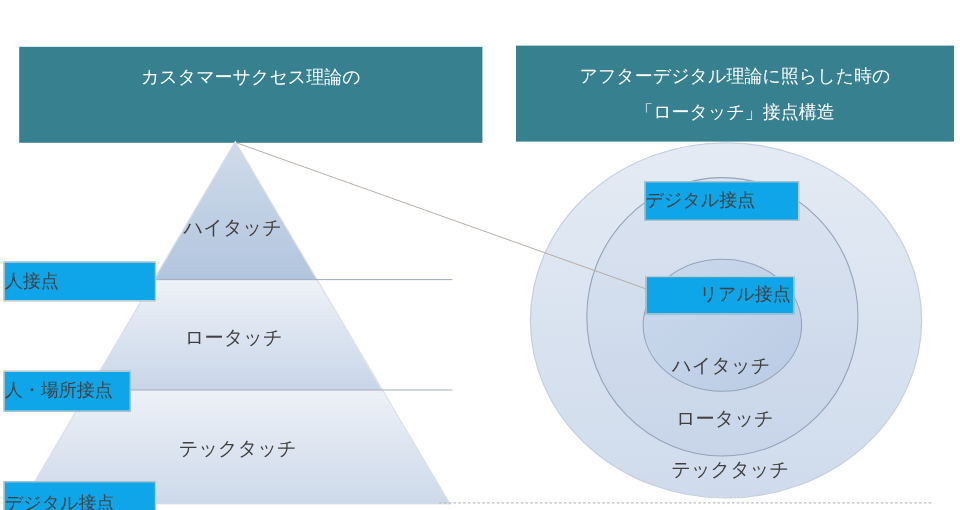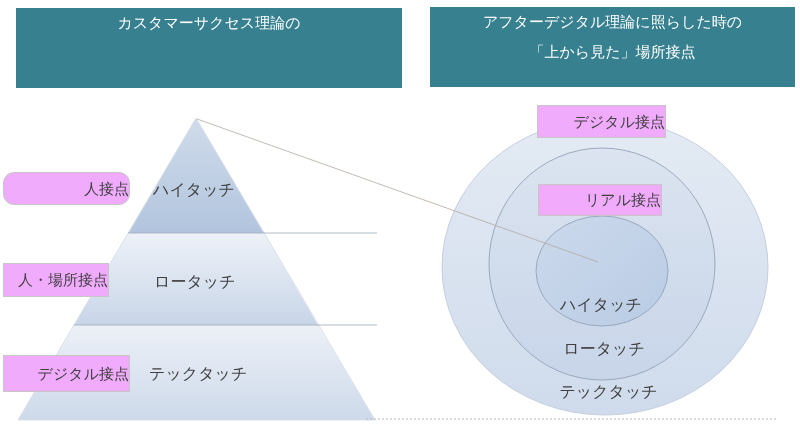--- a/index.html
+++ b/index.html
@@ -13,45 +13,45 @@
     --connector-stroke:#B2AAA2;
     --baseline-stroke:#B6BAC0;
   }
   html,body{margin:0;padding:0;background:#ffffff;}
   .stage{
     position:relative;width:800px;height:425px;background:#ffffff;overflow:hidden;
     font-family:"Liberation Sans","DejaVu Sans",sans-serif;
   }
   .hdr{
     position:absolute;background:var(--header-teal);color:var(--header-text);
-    text-align:center;font-size:15px;line-height:30px;box-sizing:border-box;
+    text-align:center;font-size:15px;line-height:30px;box-sizing:border-box;padding-top:11px;margin-top:31px;
   }
   .hdr-left{left:16px;top:8px;width:386px;height:80px;}
   .hdr-right{left:430px;top:7px;width:365px;height:80px;}
   .svg-layer{position:absolute;left:0;top:0;width:800px;height:425px;}
   .lblbox{
-    position:absolute;background:#f0abfc;border:1px solid var(--box-border);
-    color:var(--label-text);font-size:15px;text-align:right;box-sizing:border-box;
+    position:absolute;background:#0ea5e9;border:1px solid var(--box-border);
+    color:var(--label-text);font-size:15px;text-align:left;box-sizing:border-box;margin-top:46px;
   }
   .plain{
     position:absolute;color:var(--label-text);font-size:16px;white-space:nowrap;
   }
   .ctr{text-align:center;}
 </style>
 </head>
 <body>
 
 <div class="stage">
 
   <div class="hdr hdr-left">
     <div>カスタマーサクセス理論の</div>
   </div>
   <div class="hdr hdr-right">
     <div>アフターデジタル理論に照らした時の</div>
-    <div>「上から見た」場所接点</div>
+    <div>「ロータッチ」接点構造</div>
   </div>
 
   <svg class="svg-layer" viewBox="0 0 800 425">
     <defs>
       <linearGradient id="g-top" x1="0" y1="0" x2="0" y2="1">
         <stop offset="0" stop-color="#cfdbea"></stop>
           <stop offset="1" stop-color="#b2c5de"></stop>
       </linearGradient>
       <linearGradient id="g-mid" x1="0" y1="0" x2="0" y2="1">
         <stop offset="0" stop-color="#eef2f8"></stop>
@@ -88,21 +88,21 @@
       <ellipse cx="605" cy="267" rx="163" ry="148" fill="url(#g-outer)" stroke="var(--outer-ring-stroke)" stroke-width="1"></ellipse>
       <ellipse cx="602" cy="264" rx="113" ry="116" fill="url(#g-ring)" stroke="var(--ring-stroke)" stroke-width="0.9"></ellipse>
       <ellipse cx="602" cy="271" rx="66" ry="55" fill="url(#g-inner)" stroke="var(--ring-stroke)" stroke-width="0.9"></ellipse>
     </g>
 
     <line x1="197" y1="119" x2="598" y2="262" stroke="var(--connector-stroke)" stroke-width="0.8"></line>
 
     <line x1="366" y1="419" x2="778" y2="419" stroke="var(--baseline-stroke)" stroke-width="1" stroke-dasharray="2,2"></line>
   </svg>
 
-  <div class="lblbox" style="left:3px;top:172px;width:127px;height:33px;line-height:31px;border-radius:11px;">
+  <div class="lblbox" style="left:3px;top:172px;width:127px;height:33px;line-height:31px;">
     <span>人接点</span>
   </div>
   <div class="lblbox" style="left:3px;top:263px;width:106px;height:34px;line-height:32px;">
     <span>人・場所接点</span>
   </div>
   <div class="lblbox" style="left:3px;top:355px;width:127px;height:37px;line-height:35px;">
     <span>デジタル接点</span>
   </div>
 
   <div class="plain" style="left:153px;top:180px;">ハイタッチ</div>

